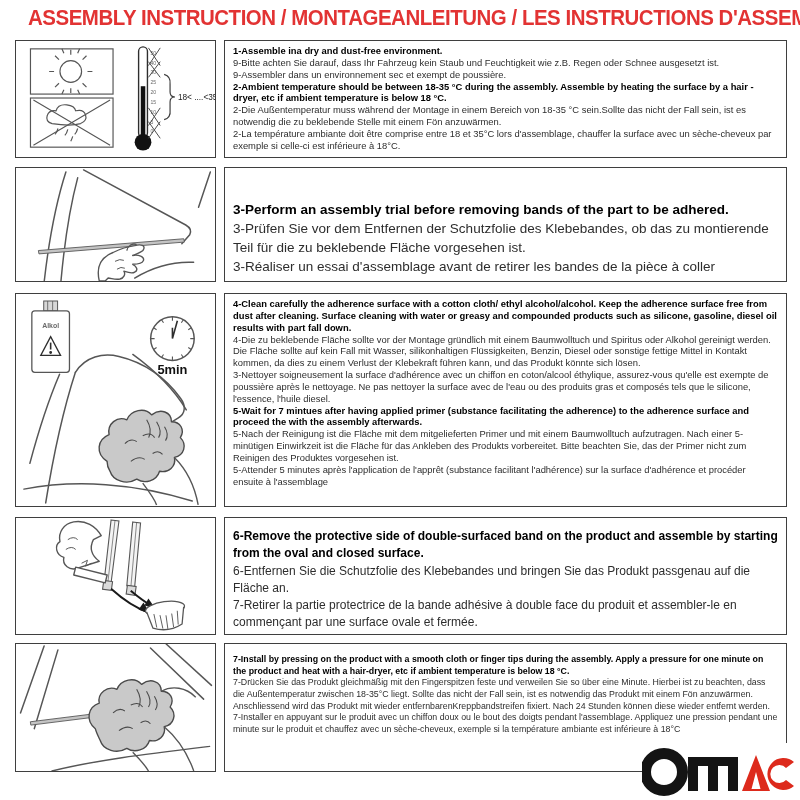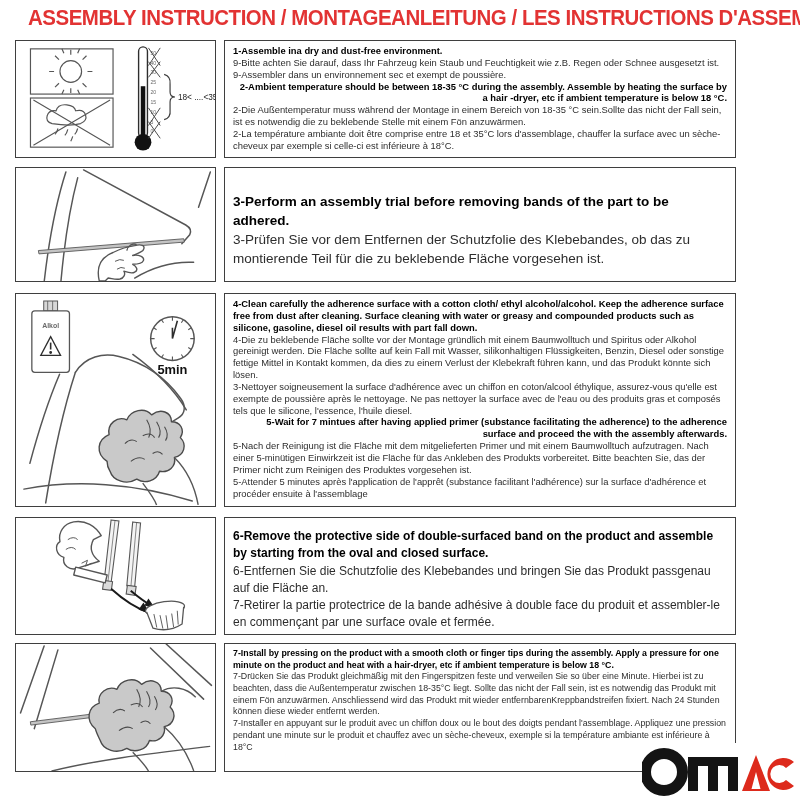--- a/index.html
+++ b/index.html
@@ -7,31 +7,31 @@
   .sheet{position:relative;width:800px;height:800px;background:#fff;overflow:hidden;}
 
   .title{position:absolute;top:5px;left:0;width:100%;text-align:center;
          color:#e23333;font-weight:800;font-size:22px;white-space:nowrap;
          transform:scaleX(0.93);letter-spacing:-0.5px;}
 
   .row{position:absolute;left:15px;width:772px;}
   .illus{position:absolute;left:0;top:0;width:201px;height:100%;
          border:1.6px solid #3f3f3f;box-sizing:border-box;background:#fff;overflow:hidden;}
   .illus svg{display:block;width:100%;height:100%;}
-  .txt{position:absolute;left:209px;top:0;width:512px;height:100%;
+  .txt{position:absolute;left:209px;top:0;width:563px;height:100%;
        border:1.6px solid #3f3f3f;box-sizing:border-box;background:#fff;
        padding:4px 8px;overflow:hidden;color:#2d2d2d;}
   .txt p{margin:0;}
   .b{font-weight:bold;color:#000;}
-  .gap{margin-top:11px;text-align:right;}
+  .gap{margin-top:11px;}
 
   .fs-a{font-size:9.4px;line-height:1.26;}
-  .fs-b{font-size:13.5px;line-height:1.42;padding-top:24px;}
+  .fs-b{font-size:13.5px;line-height:1.42;padding-top:32px;}
   .fs-c{font-size:12px;line-height:1.44;padding-top:10px;}
-  .fs-d{font-size:8.8px;line-height:1.33;padding-top:4px;}
+  .fs-d{font-size:8.8px;line-height:1.33;padding-top:10px;}
 
   svg text{font-family:"Liberation Sans",sans-serif;}
   .logo{position:absolute;left:642px;top:743px;width:153px;height:54px;background:#fff;z-index:5;}
 </style>
 </head>
 <body>
 
 <div class="sheet">
 
   <div class="title">ASSEMBLY INSTRUCTION / MONTAGEANLEITUNG / LES INSTRUCTIONS D'ASSEMBLAGE</div>
@@ -100,20 +100,21 @@
         <g fill="#fff" stroke="#565656" stroke-width="1.4" stroke-linejoin="round">
           <path d="M84,115 C80,98 88,90 98,86 C104,83 112,80 120,79 C127,77 131,79 129,83 C128,86 122,87 118,89 C124,88 130,90 129,94 C128,97 122,98 118,98 C122,100 124,104 120,106 C117,108 112,106 109,105 C111,108 109,112 105,113 C100,114 96,112 93,112 L90,115 Z"></path>
           <path d="M112,84 C113,79 118,76 122,78" fill="none"></path>
           <path d="M100,95 q5,-3 9,-1 M102,103 q4,-3 8,-1" fill="none" stroke-width="1"></path>
         </g>
       </svg>
     </div>
     <div class="txt fs-b">
       <p class="b">3-Perform an assembly trial before removing bands of the part to be adhered.</p>
       <p>3-Prüfen Sie vor dem Entfernen der Schutzfolie des Klebebandes, ob das zu montierende Teil für die zu beklebende Fläche vorgesehen ist.</p>
+      <p>3-Réaliser un essai d'assemblage avant de retirer les bandes de la pièce à coller</p>
     </div>
   </section>
 
   <section class="row" style="top:293px;height:214px;">
     <div class="illus">
       <svg viewBox="0 0 201 212">
         <g>
           <rect x="28" y="6" width="14" height="10" fill="#d7d7d7" stroke="#565656" stroke-width="1"></rect>
           <path d="M32,6 V16 M37,6 V16" stroke="#565656" stroke-width="0.8"></path>
           <rect x="16" y="16" width="38" height="62" rx="3" fill="#fff" stroke="#565656" stroke-width="1.3"></rect>

